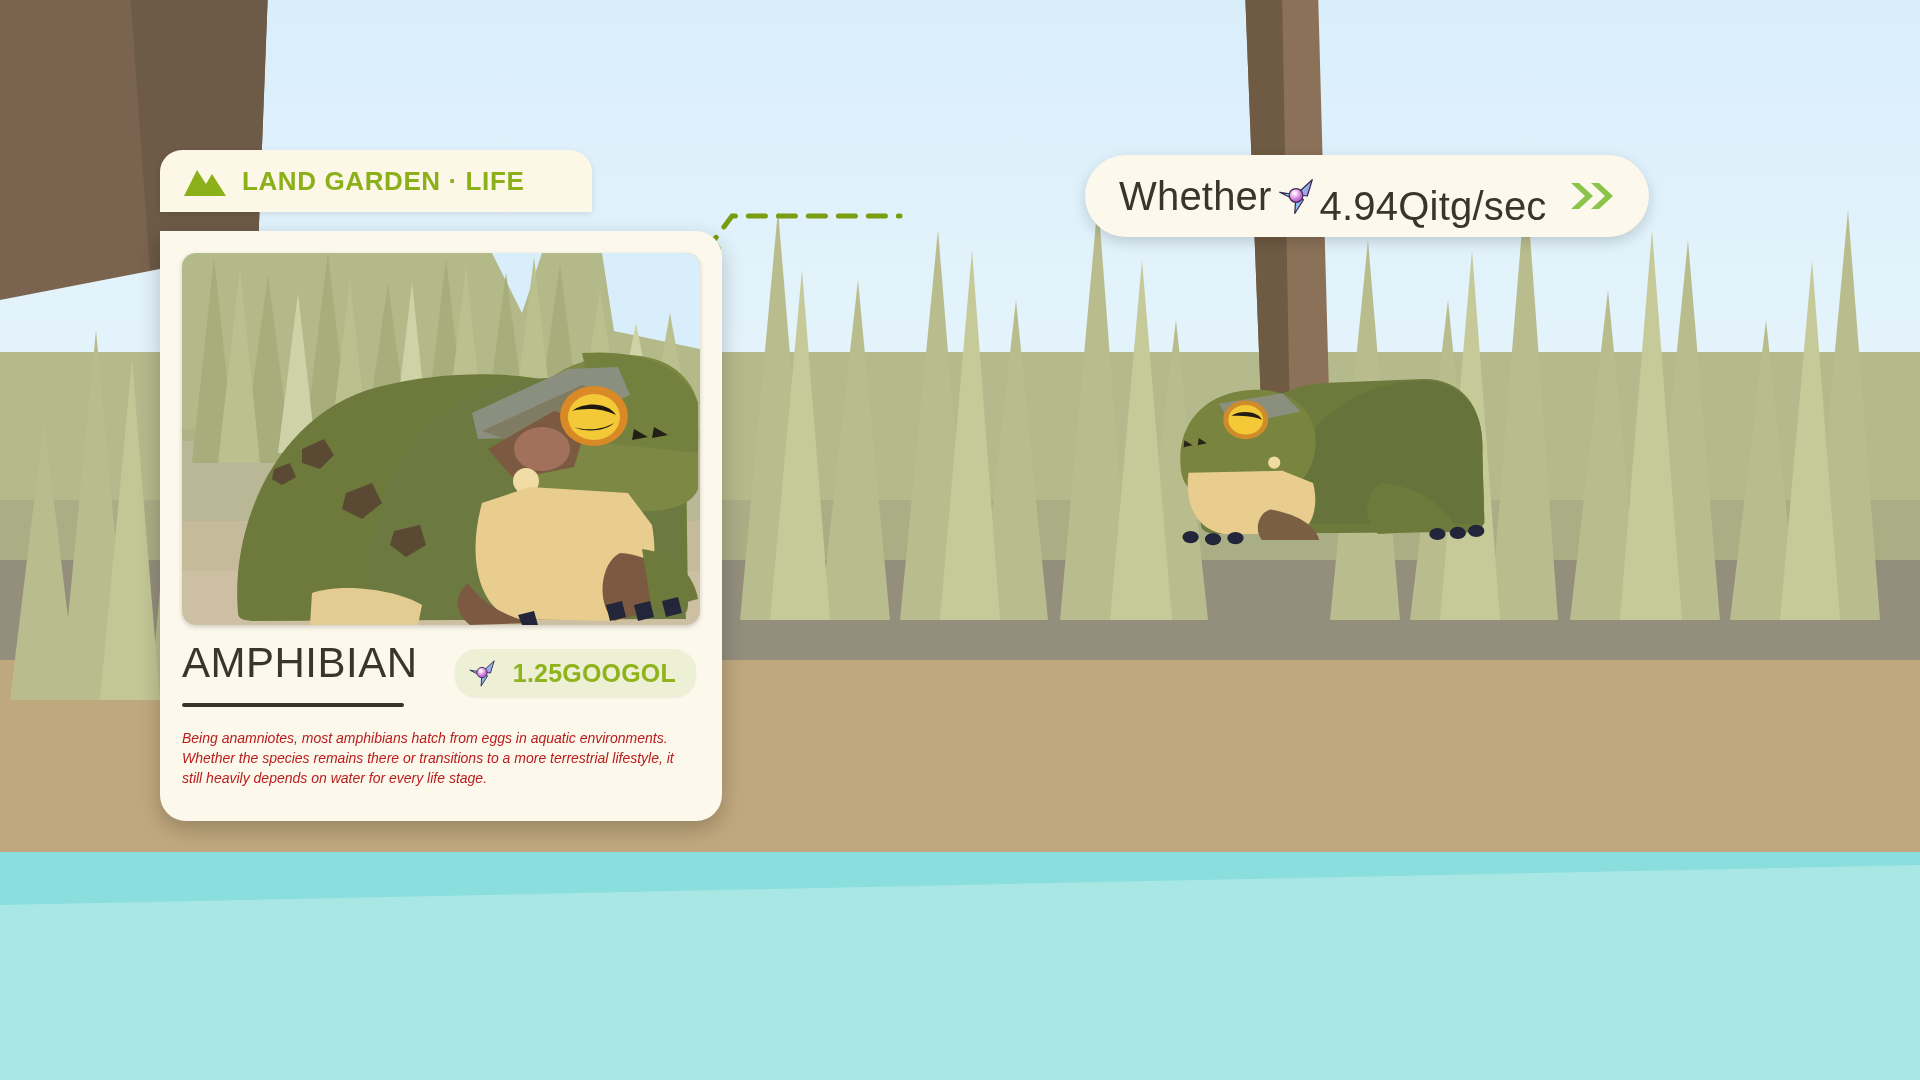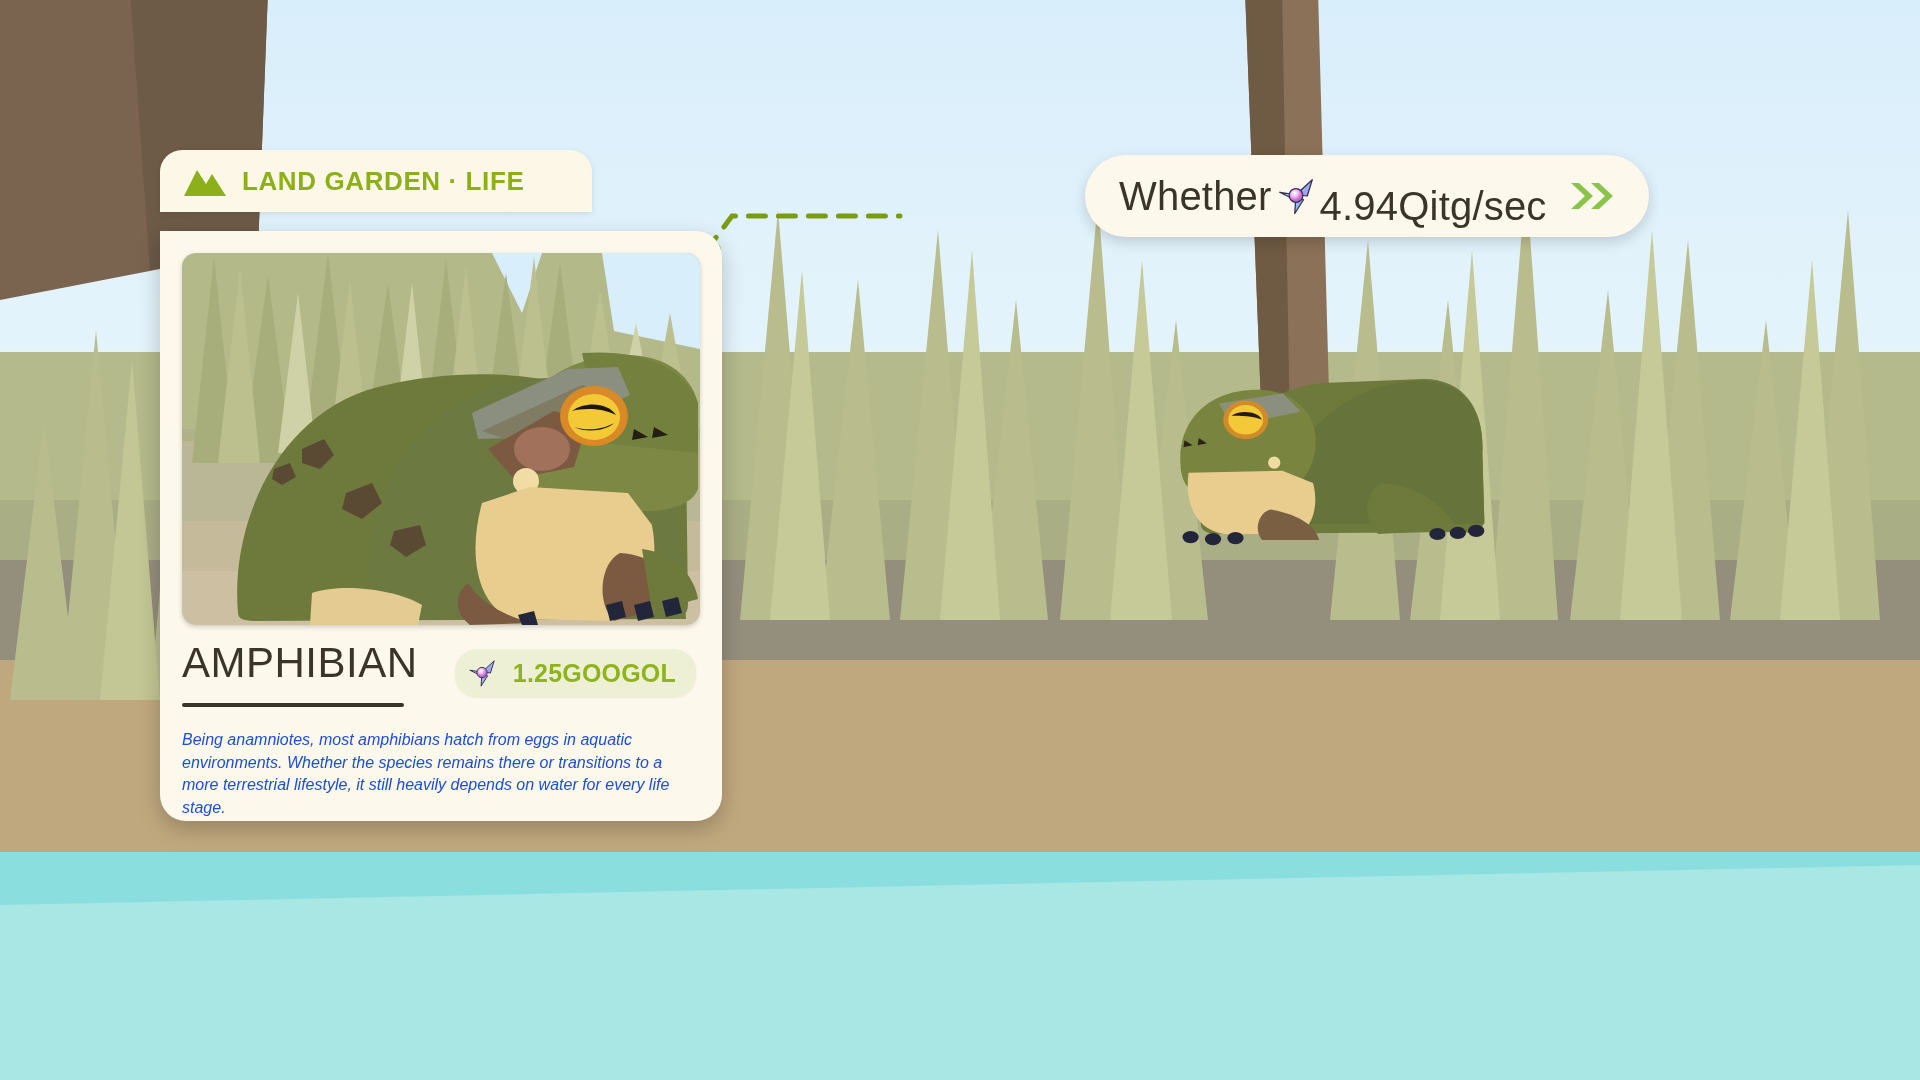--- a/index.html
+++ b/index.html
@@ -45,22 +45,22 @@
   .card-title { font-size:42px; color:#3a3528; letter-spacing:.5px; font-weight:400; }
   .title-rule { height:4px; background:#3a3528; width:222px; margin-top:16px; border-radius:2px;}
 
   .price-badge {
     display:flex; align-items:center; gap:16px;
     background:#eef0d6; border-radius:22px; padding:9px 20px 9px 12px;
     box-shadow:0 1px 2px rgba(0,0,0,.07);
   }
   .price-text { color:#8fb31b; font-size:25px; font-weight:bold; letter-spacing:.2px; }
 
-  .desc { margin-top:22px; font-size:16px; line-height:1.42; font-style:italic;
-          color:#1d4ed8; width:508px; }
+  .desc { margin-top:22px; font-size:14px; line-height:1.42; font-style:italic;
+          color:#b91c1c; width:508px; }
 
   
   .connector { position:absolute; left:690px; top:150px; width:240px; height:120px;
                pointer-events:none; }
   .conn-dot { position:absolute; left:702px; top:241px; width:19px; height:19px;
               border-radius:50%; background:#7a9c10; }
 
   
   .produces {
     position:absolute; left:1085px; top:155px; height:82px;

